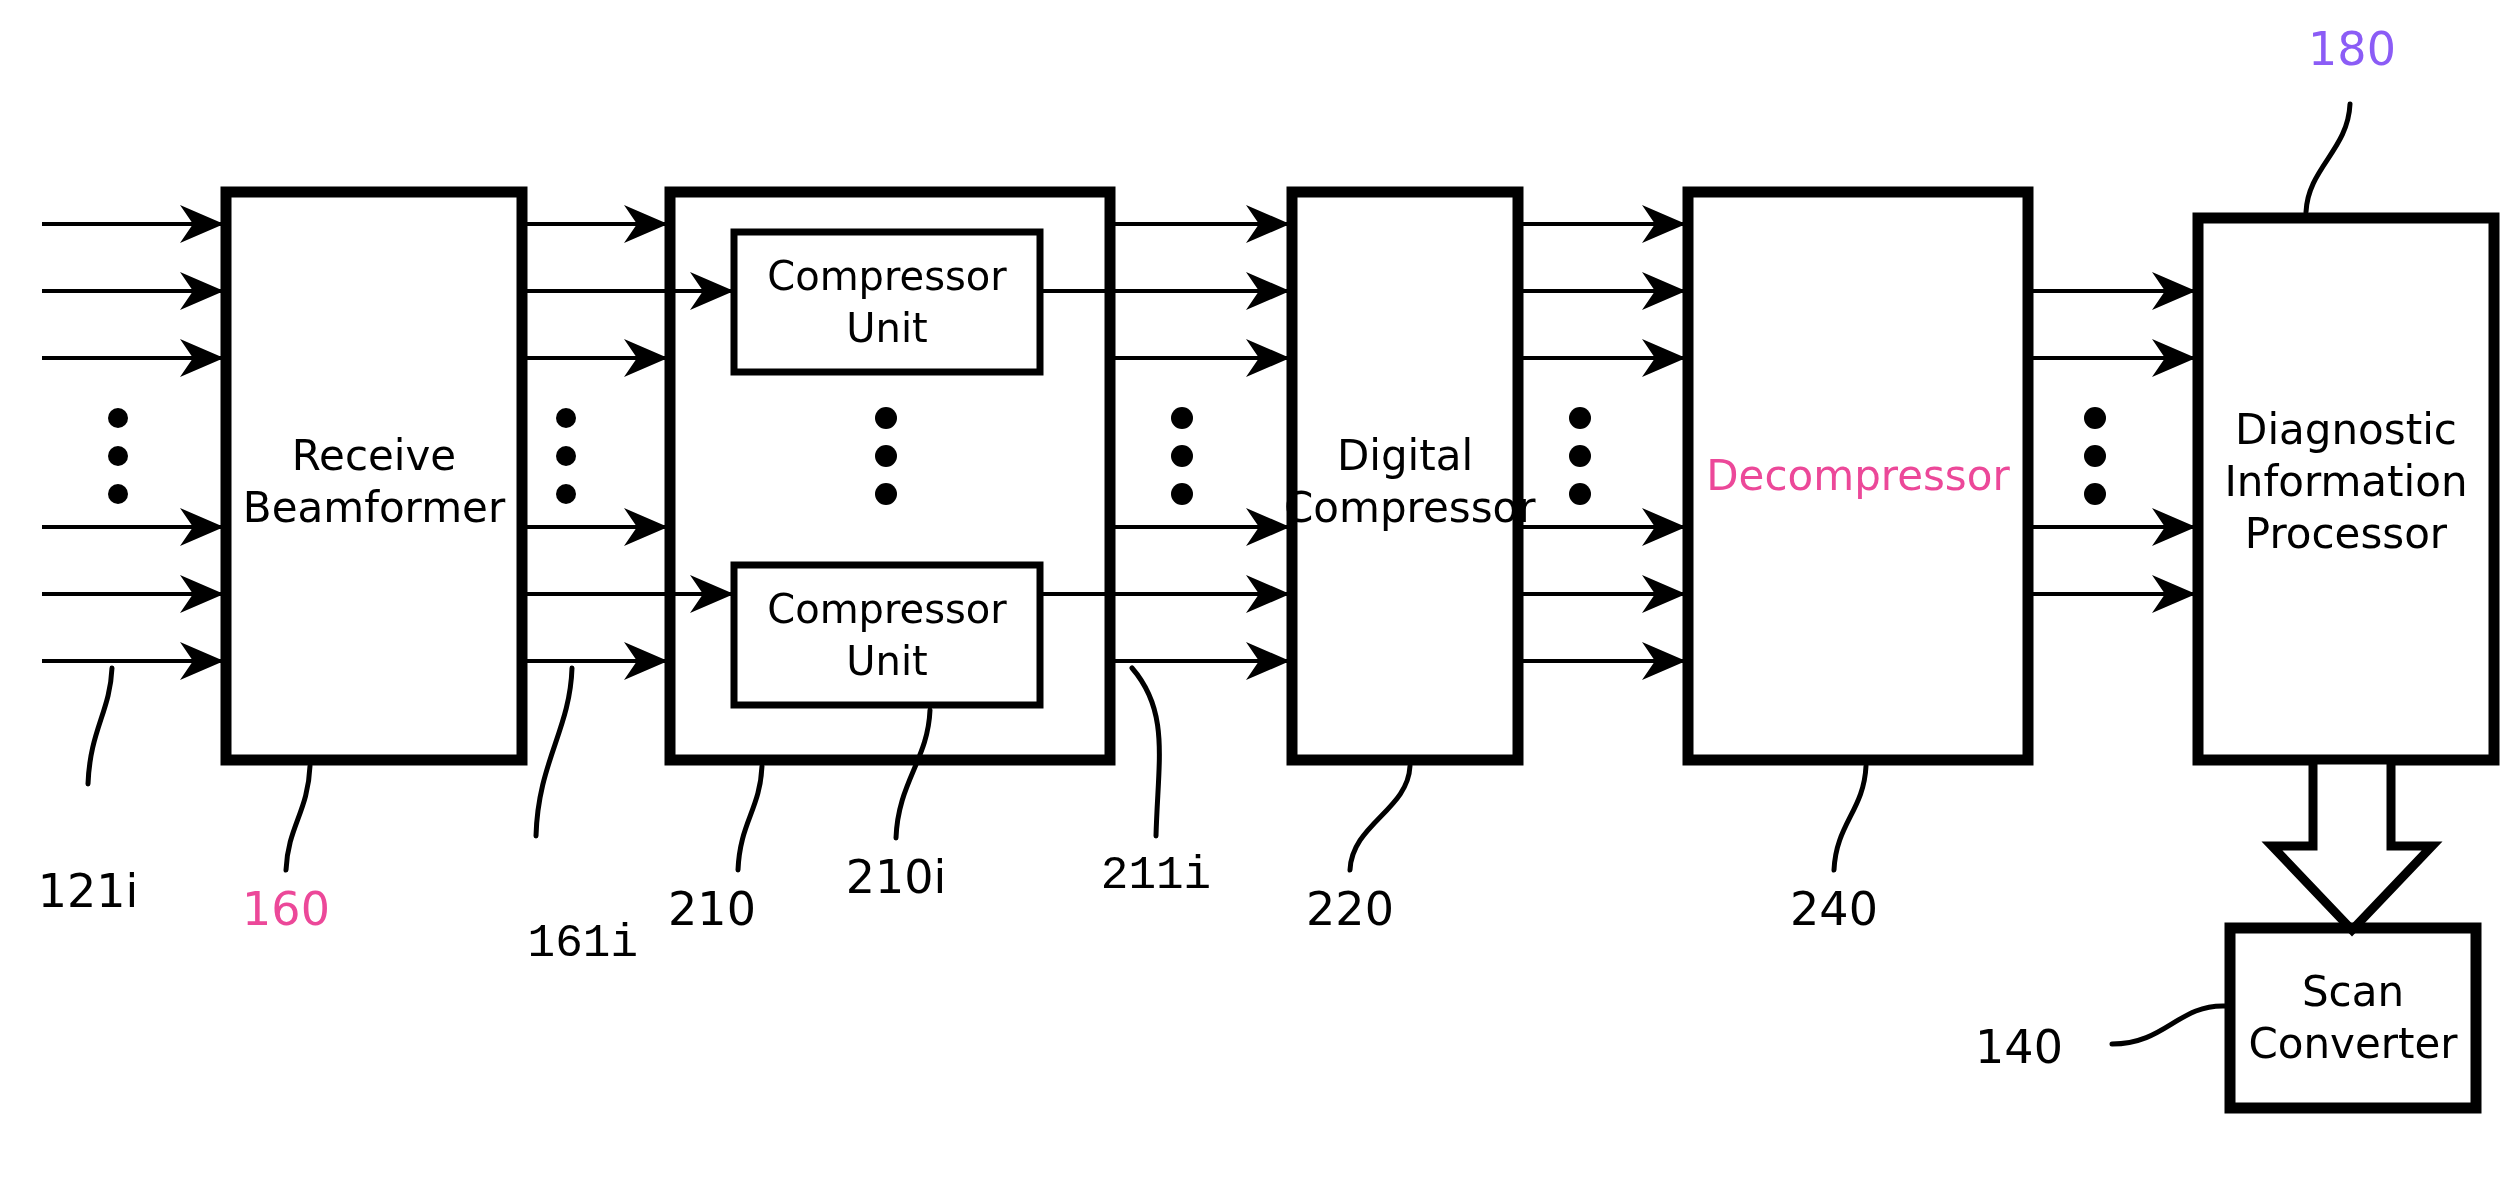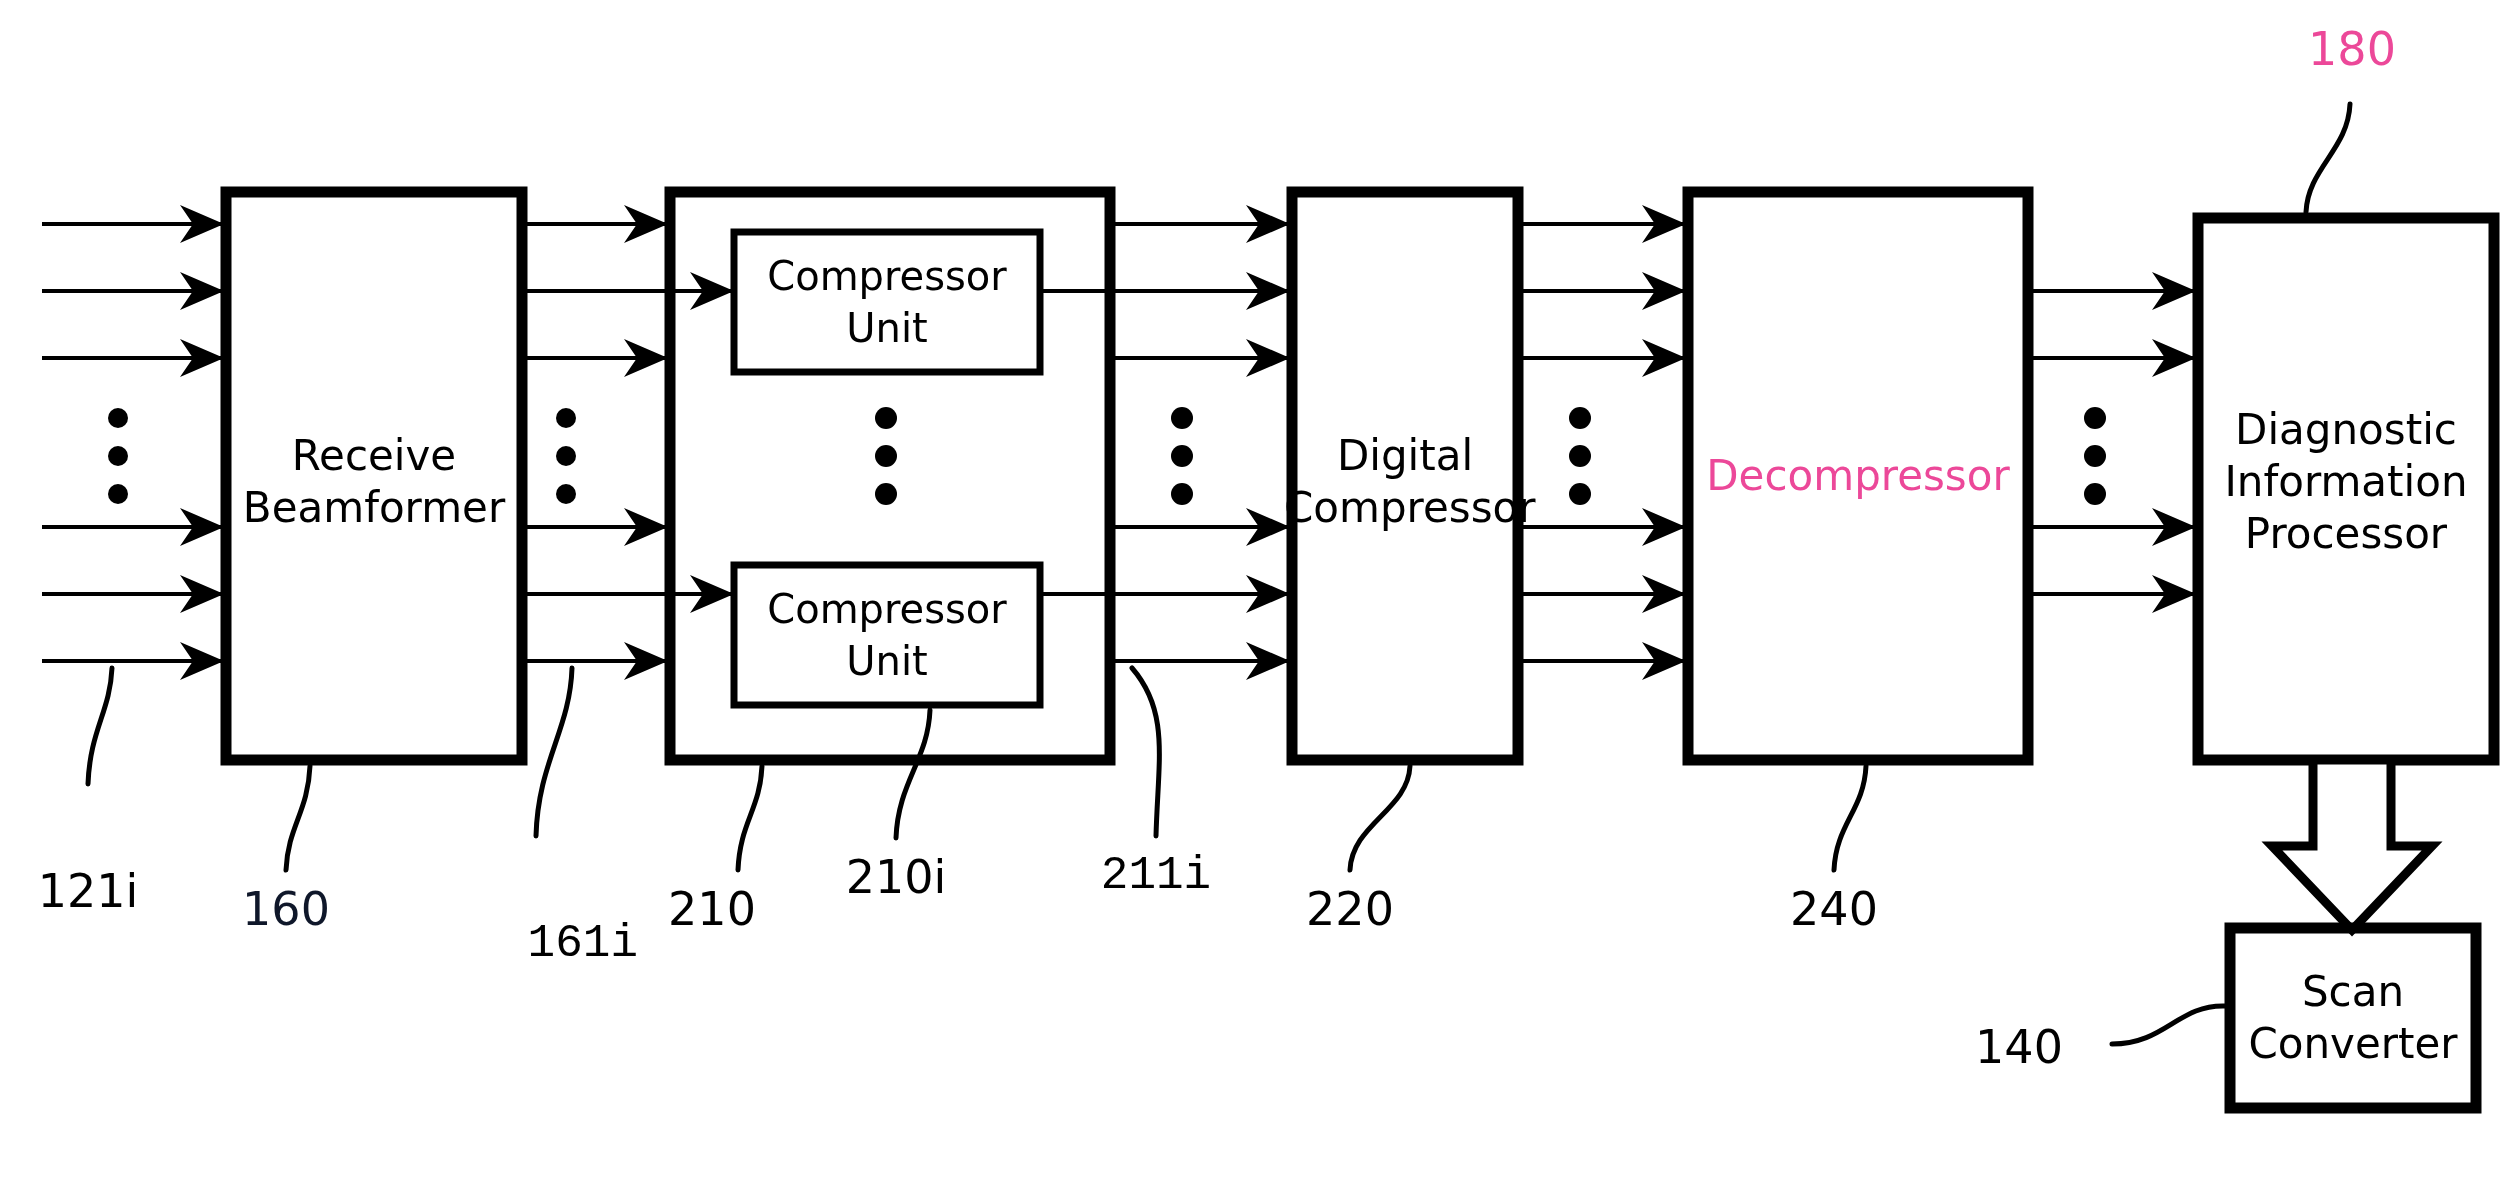--- a/index.html
+++ b/index.html
@@ -340,39 +340,39 @@
 <div class="txt" style="position:absolute;left:2222px;top:966px;width:262px;text-align:center;
      font-size:42px;line-height:52px;color:#000;font-family:'DejaVu Sans',sans-serif;">
   <div>Scan</div>
   <div>Converter</div>
 </div>
 
 <div style="position:absolute;left:0px;top:864px;width:176px;text-align:center;font-size:46px;
      color:#000;font-family:'DejaVu Sans',sans-serif;">121i</div>
 
 <div style="position:absolute;left:198px;top:882px;width:176px;text-align:center;font-size:46px;
-     color:#0f172a;font-family:'DejaVu Sans',sans-serif;">160</div>
+     color:#ec4899;font-family:'DejaVu Sans',sans-serif;">160</div>
 
 <div style="position:absolute;left:462px;top:918px;width:176px;text-align:right;font-size:46px;
      color:#000;font-family:Liberation Mono, monospace;">161i</div>
 
 <div style="position:absolute;left:624px;top:882px;width:176px;text-align:center;font-size:46px;
      color:#000;font-family:'DejaVu Sans',sans-serif;">210</div>
 
 <div style="position:absolute;left:808px;top:850px;width:176px;text-align:center;font-size:46px;
      color:#000;font-family:'DejaVu Sans',sans-serif;">210i</div>
 
 <div style="position:absolute;left:1068px;top:850px;width:176px;text-align:center;font-size:46px;
      color:#000;font-family:Liberation Mono, monospace;">211i</div>
 
 <div style="position:absolute;left:1262px;top:882px;width:176px;text-align:center;font-size:46px;
      color:#000;font-family:'DejaVu Sans',sans-serif;">220</div>
 
 <div style="position:absolute;left:1746px;top:882px;width:176px;text-align:center;font-size:46px;
      color:#000;font-family:'DejaVu Sans',sans-serif;">240</div>
 
 <div style="position:absolute;left:2264px;top:22px;width:176px;text-align:center;font-size:46px;
-     color:#ec4899;font-family:'DejaVu Sans',sans-serif;">180</div>
+     color:#8b5cf6;font-family:'DejaVu Sans',sans-serif;">180</div>
 
 <div style="position:absolute;left:1931px;top:1020px;width:176px;text-align:center;font-size:46px;
      color:#000;font-family:'DejaVu Sans',sans-serif;">140</div>
 
 </div>
 
 </body></html>

